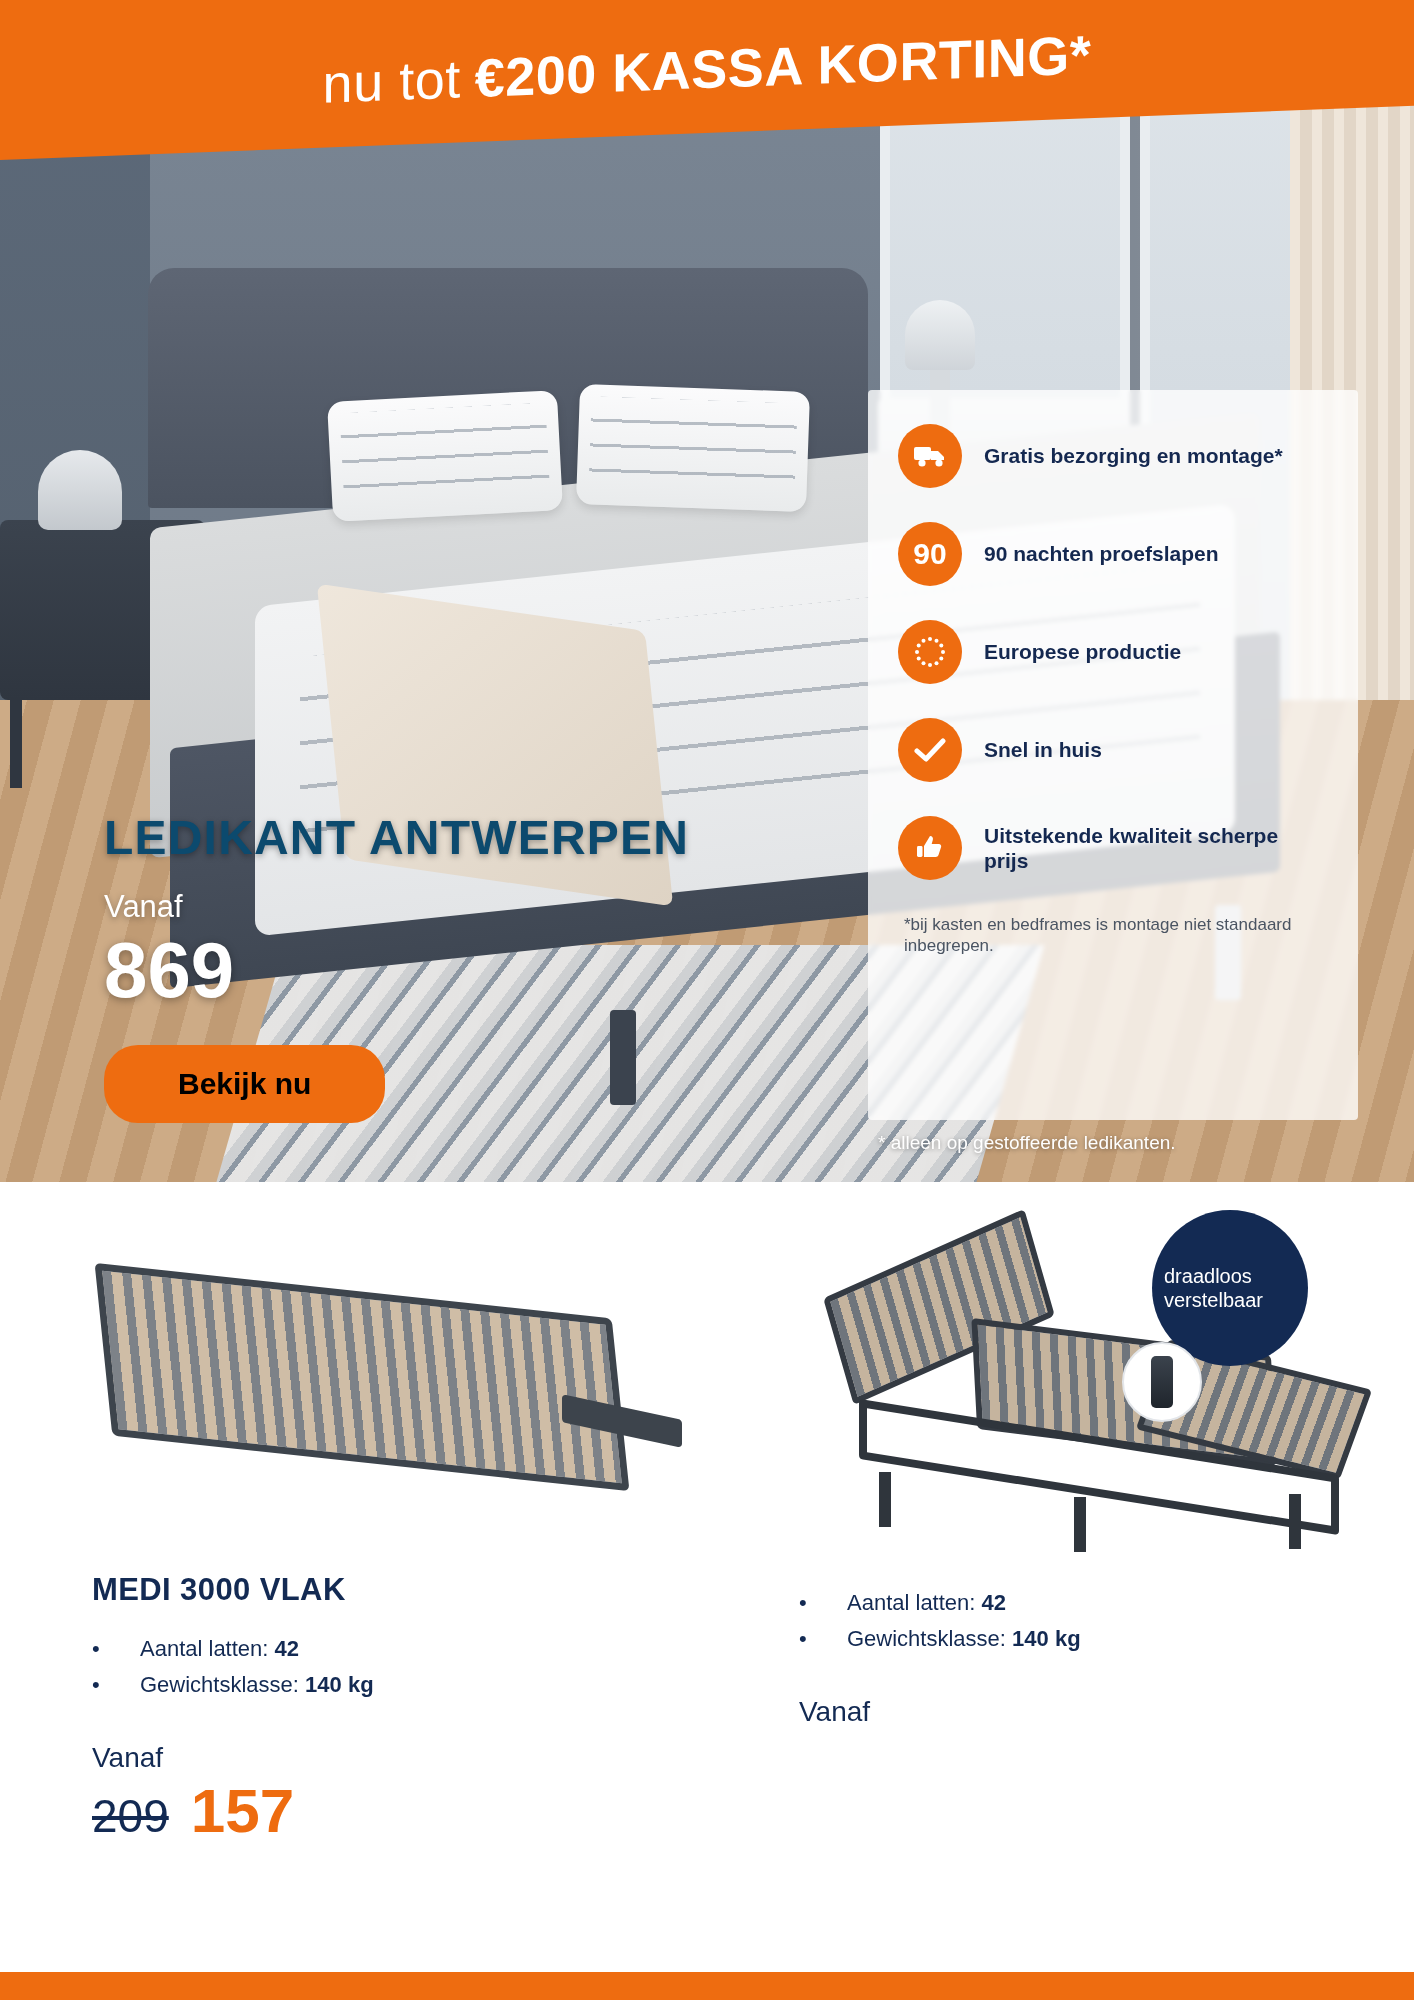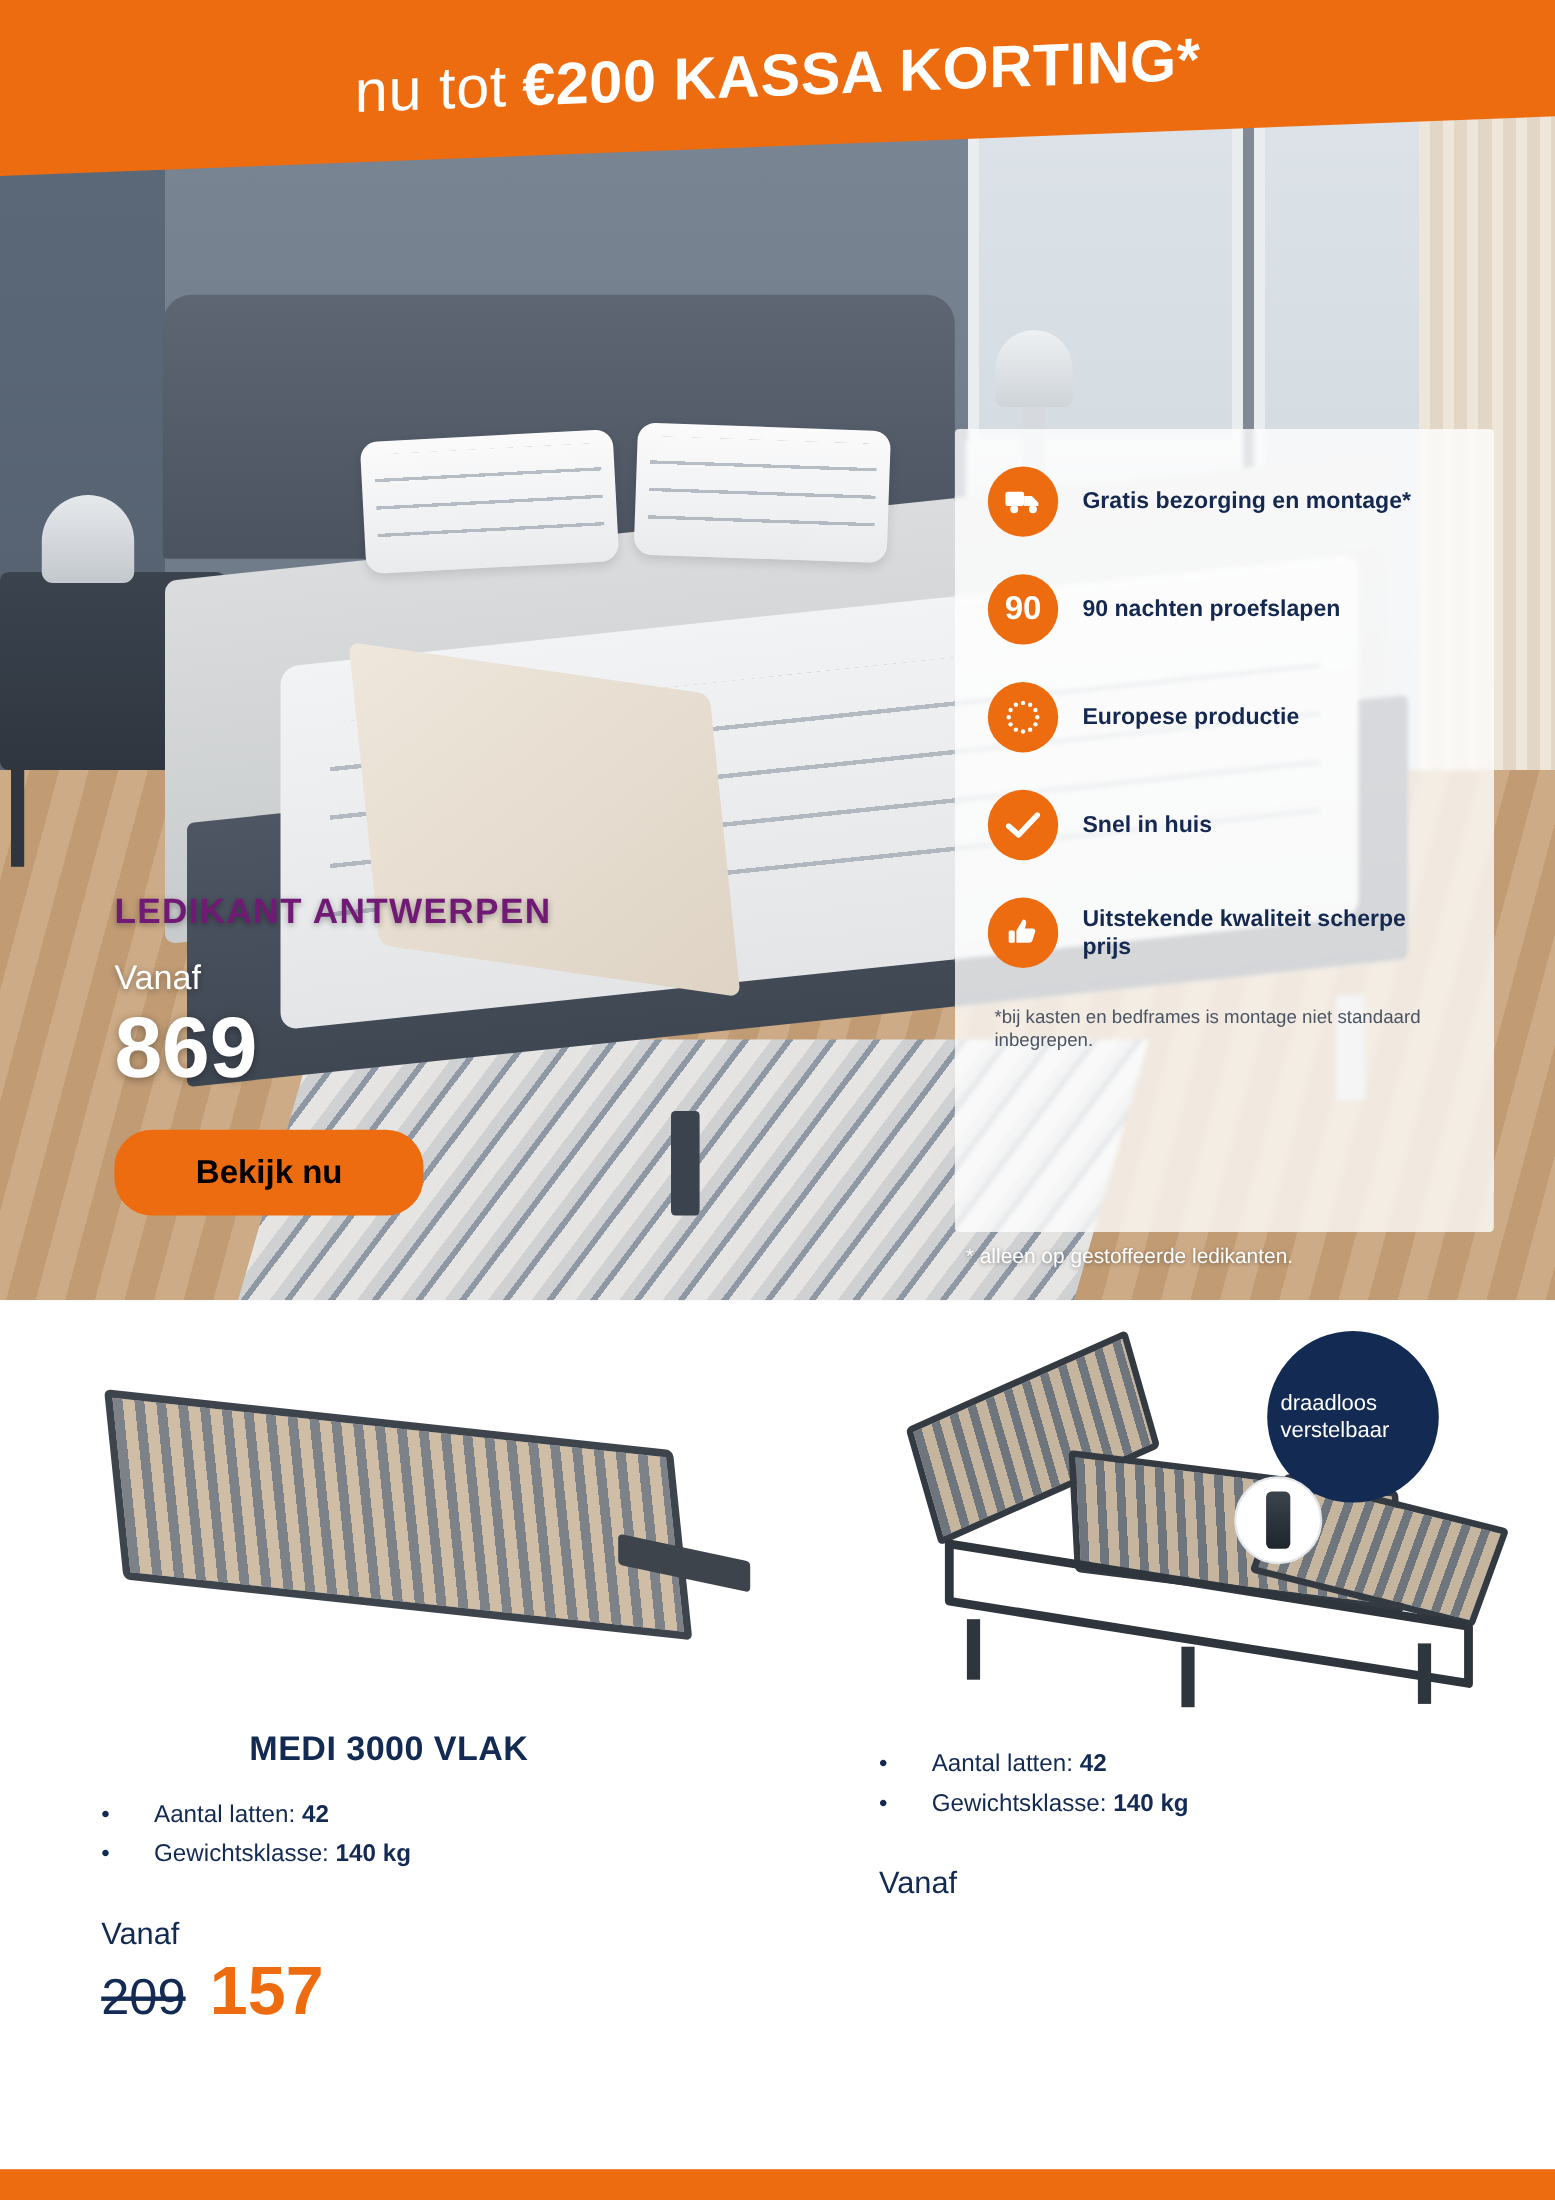--- a/index.html
+++ b/index.html
@@ -164,21 +164,21 @@
     letter-spacing: .5px;
     transform: skewY(-2.2deg);
     z-index: 7;
     padding-bottom: 22px;
   }
   .banner-text .bold { font-weight: 700; margin-left: 14px; }
 
   
   .hero-copy { position: absolute; left: 104px; top: 810px; z-index: 8; }
   .hero-title {
-    color: #701a75; font-size: 32px; font-weight: 700; letter-spacing: 1.2px;
+    color: #0c4a6e; font-size: 48px; font-weight: 700; letter-spacing: 1.2px;
     text-shadow: 0 2px 6px rgba(0,0,0,.35);
   }
   .hero-vanaf {
     color: #ffffff; font-size: 31px; font-weight: 400; margin-top: 24px;
     text-shadow: 0 2px 6px rgba(0,0,0,.35);
   }
   .hero-price {
     color: #ffffff; font-size: 78px; font-weight: 700; line-height: 1; margin-top: 6px;
     text-shadow: 0 2px 8px rgba(0,0,0,.35);
   }
@@ -281,21 +281,21 @@
     width: 80px; height: 80px; border-radius: 50%;
     background: #ffffff; border: 2px solid #e3e6ea;
     display: flex; align-items: center; justify-content: center;
   }
   .remote {
     width: 22px; height: 52px; border-radius: 5px;
     background: linear-gradient(to bottom, #3b434d, #1f252c);
   }
 
   .prod-title {
-    color: #132a53; font-size: 31px; font-weight: 700; letter-spacing: .4px; margin-top: 10px; text-align: center;
+    color: #132a53; font-size: 31px; font-weight: 700; letter-spacing: .4px; margin-top: 10px;
   }
   .prod-specs { margin-top: 28px; }
   .spec { display: flex; color: #132a53; font-size: 22px; margin-bottom: 10px; }
   .spec .bullet { width: 48px; }
   .spec b { font-weight: 700; }
   .prod-vanaf { color: #132a53; font-size: 28px; margin-top: 44px; }
   .price-row { display: flex; align-items: baseline; gap: 22px; margin-top: 6px; }
   .price-old {
     color: #132a53; font-size: 46px; font-weight: 400; text-decoration: line-through;
   }

